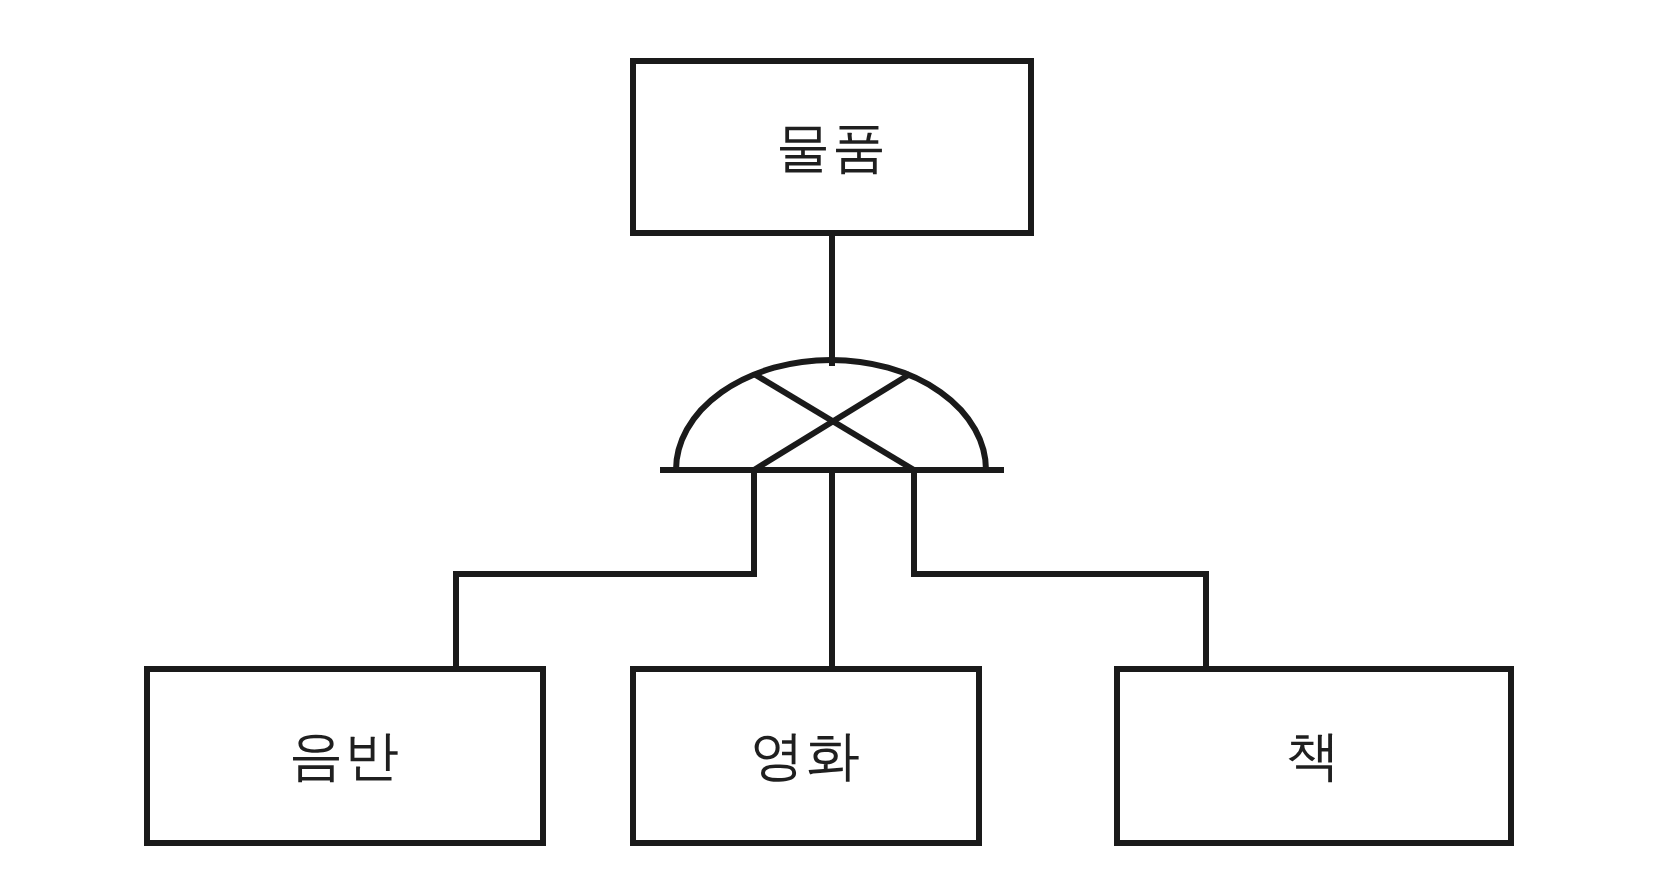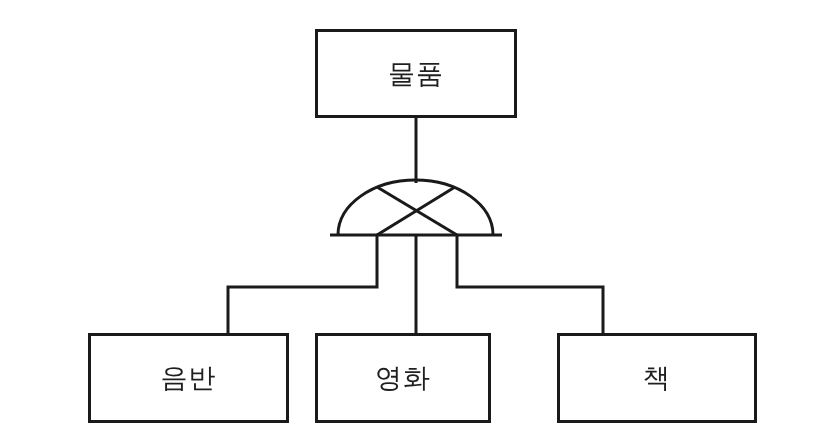--- a/index.html
+++ b/index.html
@@ -42,21 +42,21 @@
     font-size: 27px;
     color: #1f1f1f;
     letter-spacing: 1px;
   }
   .node-parent {
     left: 315px; top: 29px;
     width: 202px; height: 89px;
   }
   .node-child-1 {
     left: 72px; top: 333px;
-    width: 201px; height: 90px; margin-left: 16px;
+    width: 201px; height: 90px;
   }
   .node-child-2 {
     left: 315px; top: 333px;
     width: 176px; height: 90px;
   }
   .node-child-3 {
     left: 557px; top: 333px;
     width: 200px; height: 90px;
   }
 </style>

